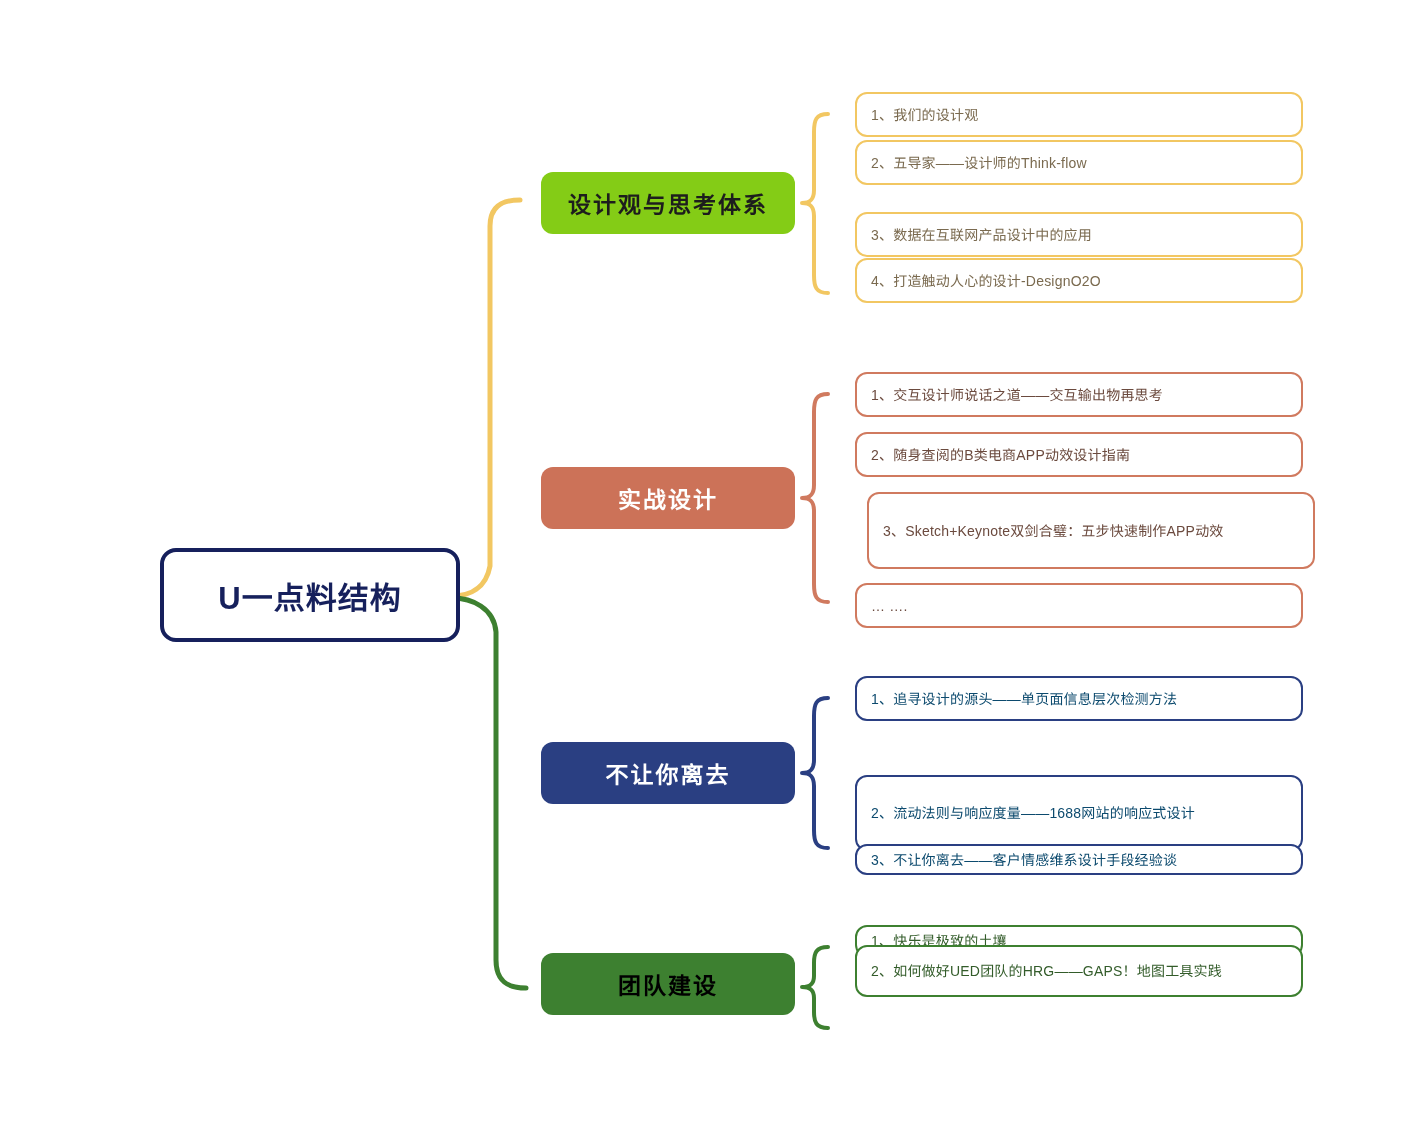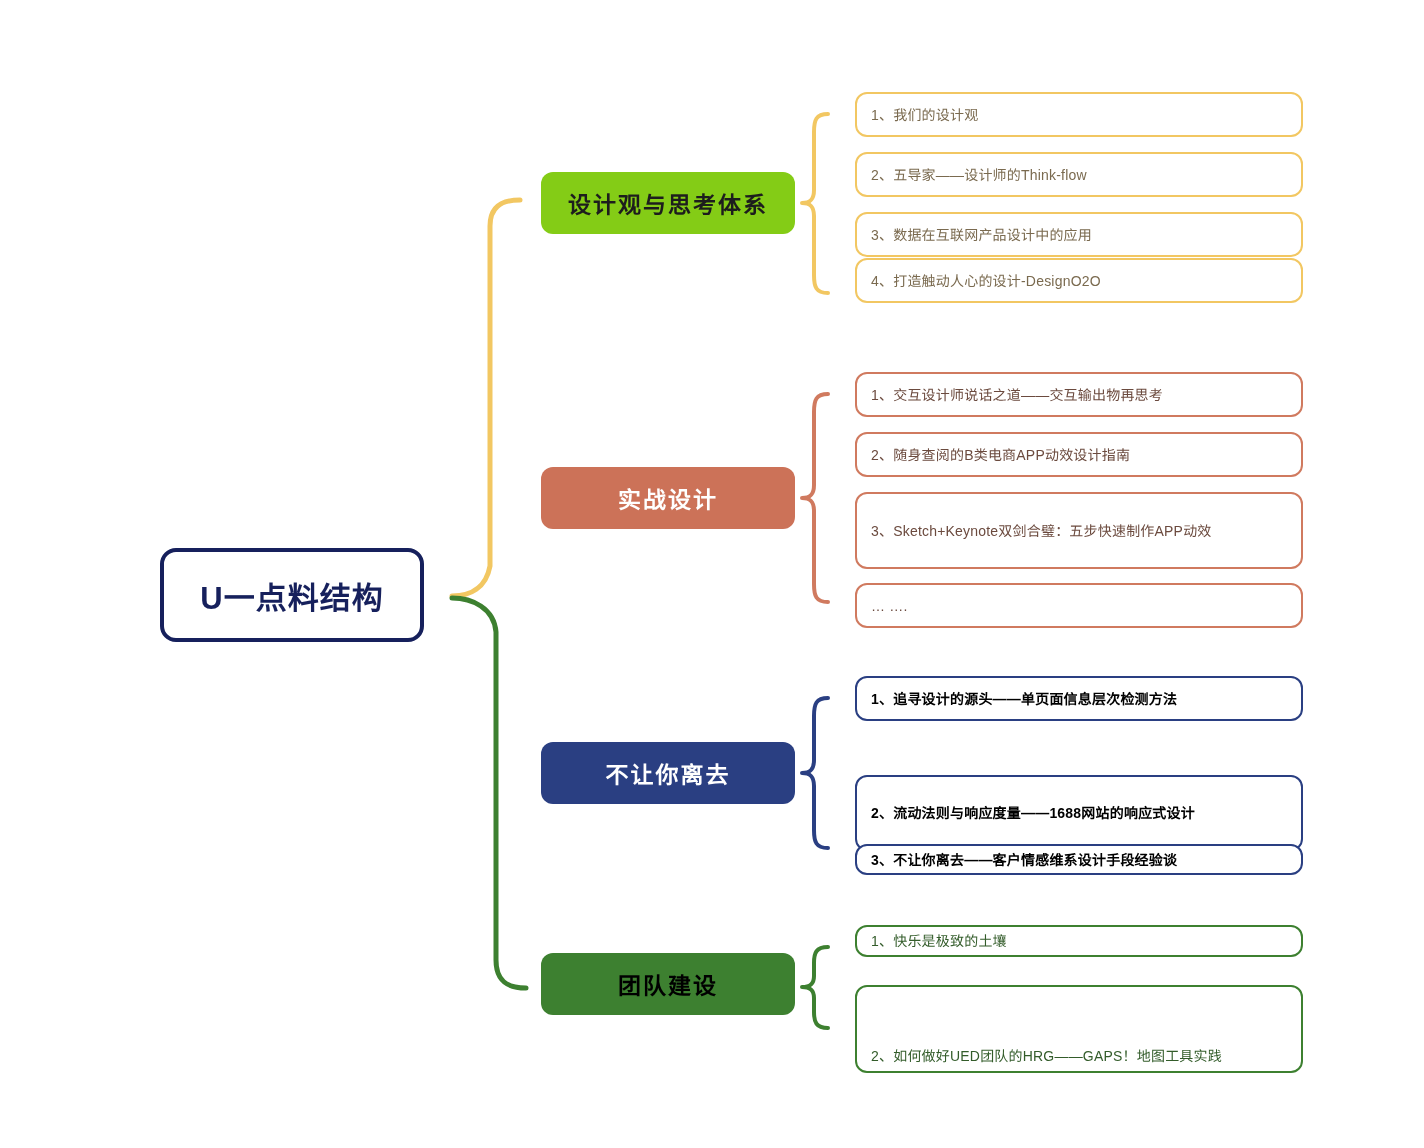--- a/index.html
+++ b/index.html
@@ -34,21 +34,21 @@
     fill: none;
     stroke-linecap: round;
     stroke-linejoin: round;
   }
 
   
   .root-node {
     position: absolute;
     left: 160px;
     top: 548px;
-    width: 264px;
+    width: 300px;
     height: 94px;
     box-sizing: border-box;
     border: 4px solid #16205C;
     border-radius: 16px;
     background: #ffffff;
     display: flex;
     align-items: center;
     justify-content: center;
   }
   .root-label {
@@ -112,21 +112,21 @@
     font-size: 14px;
   }
 
   .leaf.amber       { border-color: #F2C762; }
   .leaf.amber .leaf-text       { color: #7A6A4F; }
 
   .leaf.terracotta  { border-color: #D07A5F; }
   .leaf.terracotta .leaf-text  { color: #6B4A3E; }
 
   .leaf.navy        { border-color: #2A3F82; }
-  .leaf.navy .leaf-text        { color: #000000; font-weight: bold; }
+  .leaf.navy .leaf-text        { color: #0c4a6e; }
 
   .leaf.green       { border-color: #3D8030; }
   .leaf.green .leaf-text       { color: #335C2A; }
 </style>
 </head>
 <body>
 
 <div id="canvas">
 
   <svg id="wires" viewBox="0 0 1424 1148" xmlns="http://www.w3.org/2000/svg">
@@ -160,41 +160,41 @@
     <span class="root-label">U一点料结构</span>
   </div>
 
   <div class="branch-node branch-amber">
     <span class="branch-label">设计观与思考体系</span>
   </div>
 
   <div class="leaf amber" style="top:92px;  height:45px;">
     <span class="leaf-text">1、我们的设计观</span>
   </div>
-  <div class="leaf amber" style="top:152px; height:45px;">
+  <div class="leaf amber" style="top:140px; height:45px;">
     <span class="leaf-text">2、五导家——设计师的Think-flow</span>
   </div>
   <div class="leaf amber" style="top:212px; height:45px;">
     <span class="leaf-text">3、数据在互联网产品设计中的应用</span>
   </div>
   <div class="leaf amber" style="top:258px; height:45px;">
     <span class="leaf-text">4、打造触动人心的设计-DesignO2O</span>
   </div>
 
   <div class="branch-node branch-terracotta">
     <span class="branch-label">实战设计</span>
   </div>
 
   <div class="leaf terracotta" style="top:372px; height:45px;">
     <span class="leaf-text">1、交互设计师说话之道——交互输出物再思考</span>
   </div>
   <div class="leaf terracotta" style="top:432px; height:45px;">
     <span class="leaf-text">2、随身查阅的B类电商APP动效设计指南</span>
   </div>
-  <div class="leaf terracotta" style="top:492px; height:77px;">
+  <div class="leaf terracotta" style="top:492px; height:77px;margin-left:12px;">
     <span class="leaf-text">3、Sketch+Keynote双剑合璧：五步快速制作APP动效</span>
   </div>
   <div class="leaf terracotta" style="top:583px; height:45px;">
     <span class="leaf-text small">… ….</span>
   </div>
 
   <div class="branch-node branch-navy">
     <span class="branch-label">不让你离去</span>
   </div>
 
@@ -208,17 +208,17 @@
     <span class="leaf-text">3、不让你离去——客户情感维系设计手段经验谈</span>
   </div>
 
   <div class="branch-node branch-green">
     <span class="branch-label">团队建设</span>
   </div>
 
   <div class="leaf green" style="top:925px; height:32px;">
     <span class="leaf-text">1、快乐是极致的土壤</span>
   </div>
-  <div class="leaf green" style="top:985px; height:88px;align-items:flex-end;">
+  <div class="leaf green" style="top:945px; height:52px;">
     <span class="leaf-text">2、如何做好UED团队的HRG——GAPS！地图工具实践</span>
   </div>
 
 </div>
 
 </body></html>

